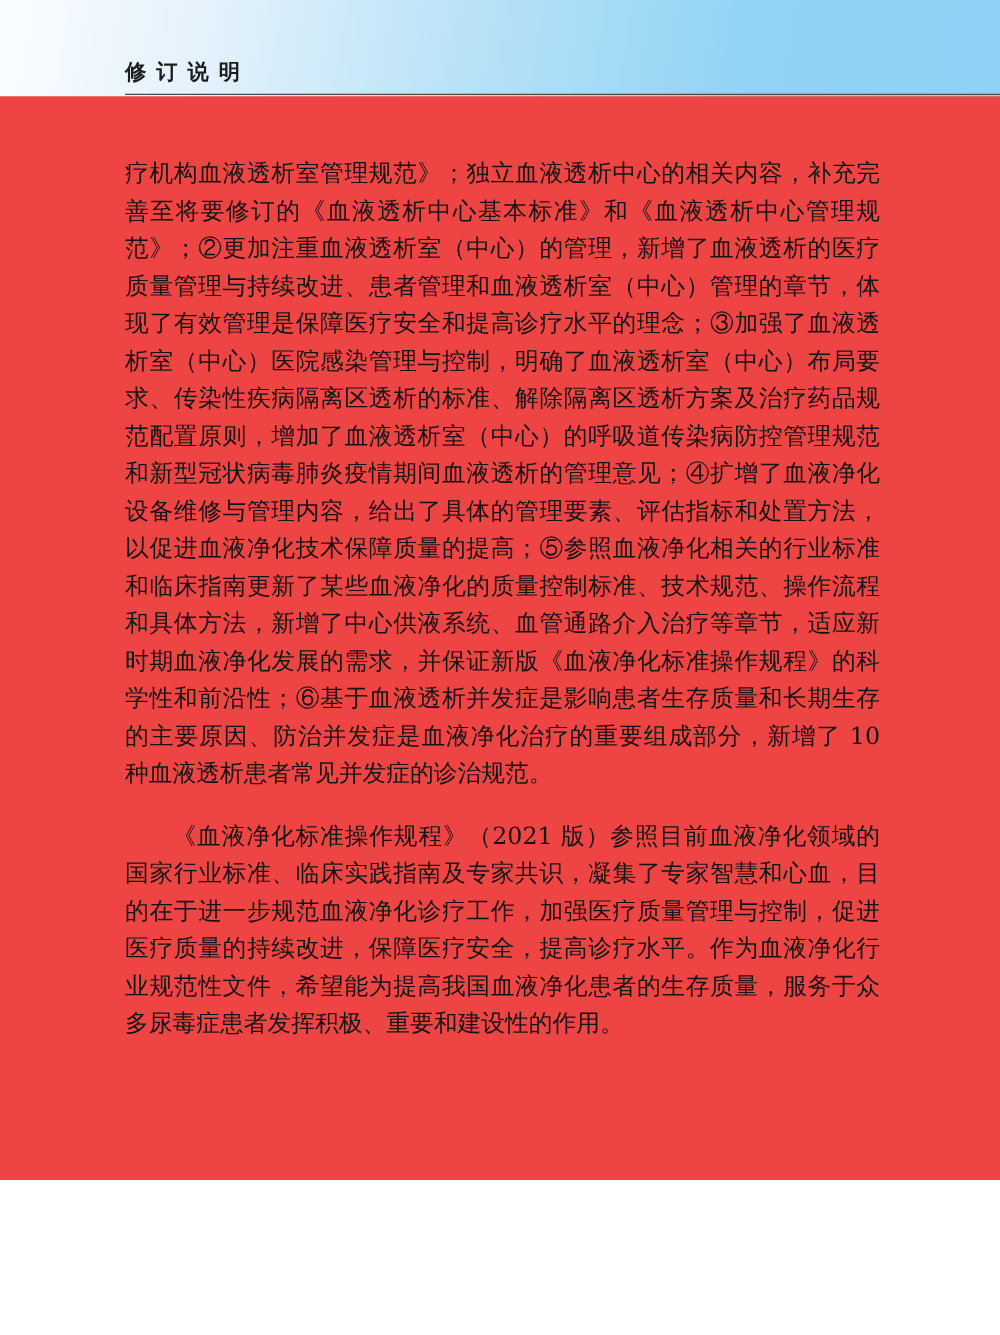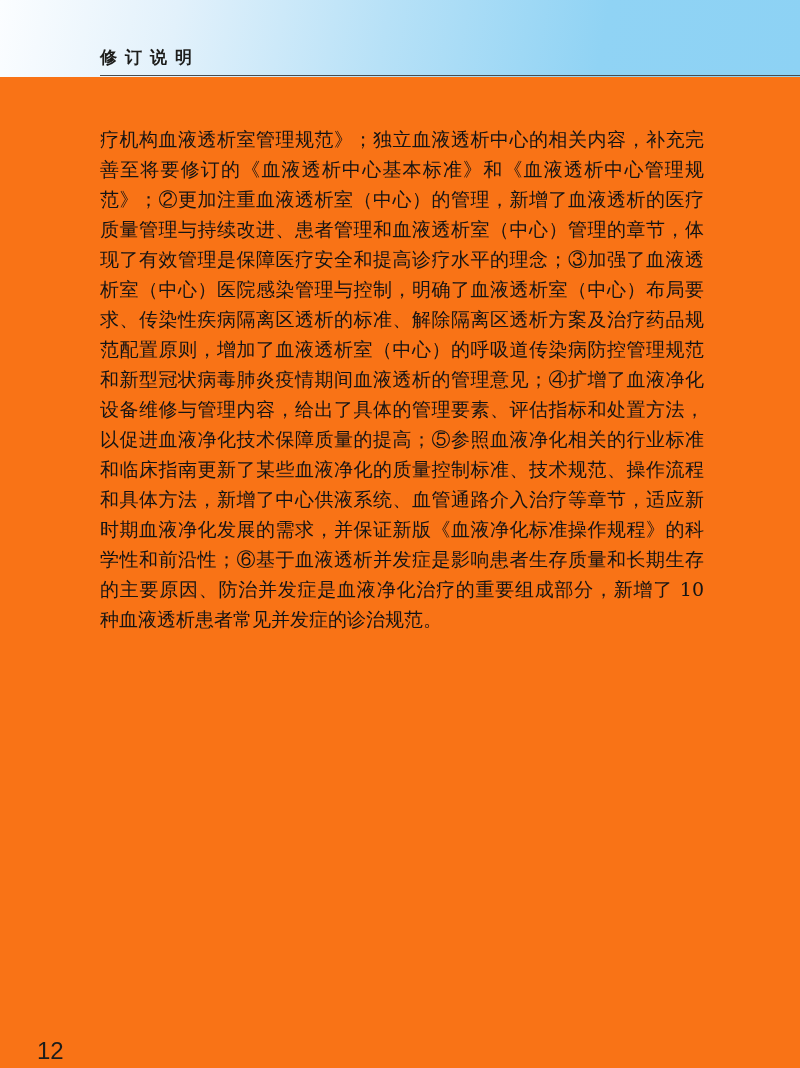--- a/index.html
+++ b/index.html
@@ -4,22 +4,22 @@
 <title>修订说明</title>
 <style>
   html, body {
     margin: 0;
     padding: 0;
     background: #ffffff;
   }
   .page {
     position: relative;
     width: 800px;
-    height: 1068px;
-    background: #f97316;
+    height: 944px;
+    background: #ef4444;
     overflow: hidden;
     font-family: "DejaVu Serif", "Liberation Serif", serif;
   }
   
   .banner {
     position: absolute;
     top: 0;
     left: 0;
     width: 800px;
     height: 77px;
@@ -79,17 +79,18 @@
 
 <div class="page">
 
   <div class="banner">
     <span class="banner-title">修订说明</span>
     <div class="banner-rule"></div>
   </div>
 
   <div class="content">
     <p>疗机构血液透析室管理规范》；独立血液透析中心的相关内容，补充完善至将要修订的《血液透析中心基本标准》和《血液透析中心管理规范》；②更加注重血液透析室（中心）的管理，新增了血液透析的医疗质量管理与持续改进、患者管理和血液透析室（中心）管理的章节，体现了有效管理是保障医疗安全和提高诊疗水平的理念；③加强了血液透析室（中心）医院感染管理与控制，明确了血液透析室（中心）布局要求、传染性疾病隔离区透析的标准、解除隔离区透析方案及治疗药品规范配置原则，增加了血液透析室（中心）的呼吸道传染病防控管理规范和新型冠状病毒肺炎疫情期间血液透析的管理意见；④扩增了血液净化设备维修与管理内容，给出了具体的管理要素、评估指标和处置方法，以促进血液净化技术保障质量的提高；⑤参照血液净化相关的行业标准和临床指南更新了某些血液净化的质量控制标准、技术规范、操作流程和具体方法，新增了中心供液系统、血管通路介入治疗等章节，适应新时期血液净化发展的需求，并保证新版《血液净化标准操作规程》的科学性和前沿性；⑥基于血液透析并发症是影响患者生存质量和长期生存的主要原因、防治并发症是血液净化治疗的重要组成部分，新增了 10 种血液透析患者常见并发症的诊治规范。</p>
+    <p class="indent">《血液净化标准操作规程》（2021 版）参照目前血液净化领域的国家行业标准、临床实践指南及专家共识，凝集了专家智慧和心血，目的在于进一步规范血液净化诊疗工作，加强医疗质量管理与控制，促进医疗质量的持续改进，保障医疗安全，提高诊疗水平。作为血液净化行业规范性文件，希望能为提高我国血液净化患者的生存质量，服务于众多尿毒症患者发挥积极、重要和建设性的作用。</p>
   </div>
 
   <div class="page-number">12</div>
 
 </div>
 
 </body></html>

